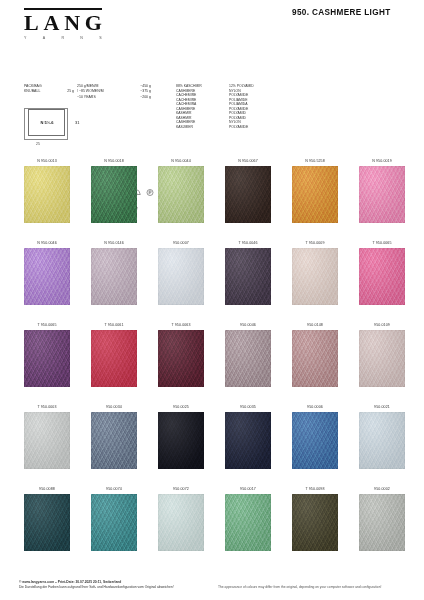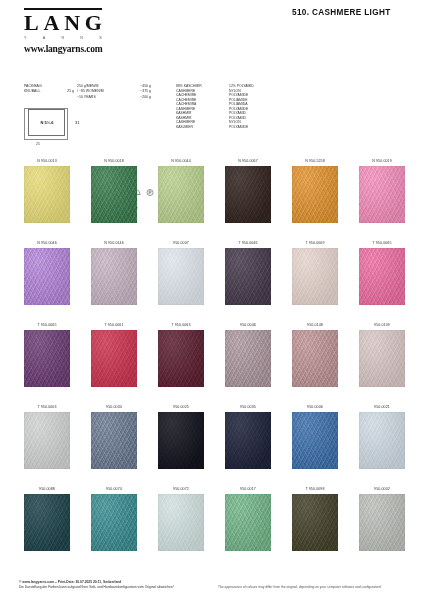--- a/index.html
+++ b/index.html
@@ -103,23 +103,22 @@
       <span>N</span>
       <span>G</span>
     </div>
     <div class="logo-sub">
       <span>Y</span>
       <span>A</span>
       <span>R</span>
       <span>N</span>
       <span>S</span>
     </div>
-    <div class="logo-url">www.langyarns.com</div>
-  </div>
-  <div class="doc-title">510. CASHMERE LIGHT</div>
+  </div>
+  <div class="doc-title">950. CASHMERE LIGHT</div>
 </div>
 
 <div class="spec">
 
   <div class="spec-table">
     <div class="spec-row">
       <span class="sc1">PACK/BAG</span>
       <span class="sc2"></span>
       <span class="sc3">250 g/MEN/M</span>
       <span class="sc4">~450 g</span>

